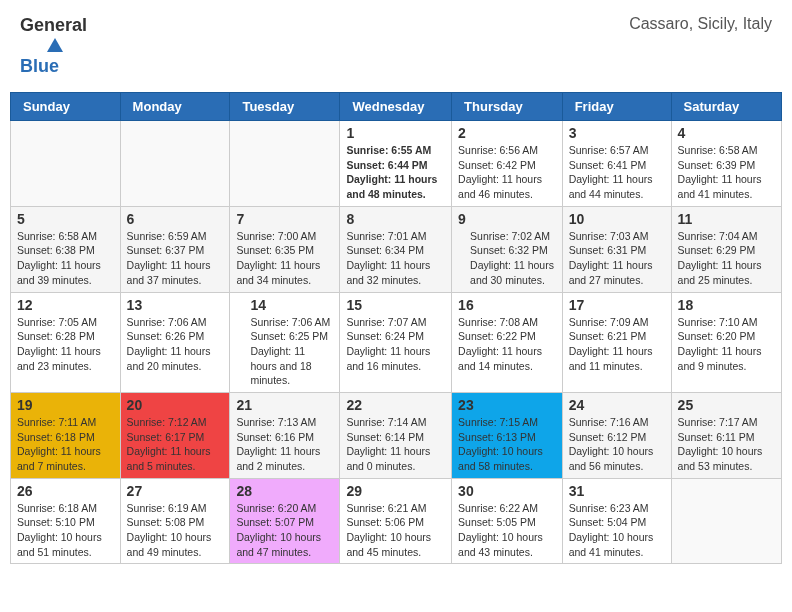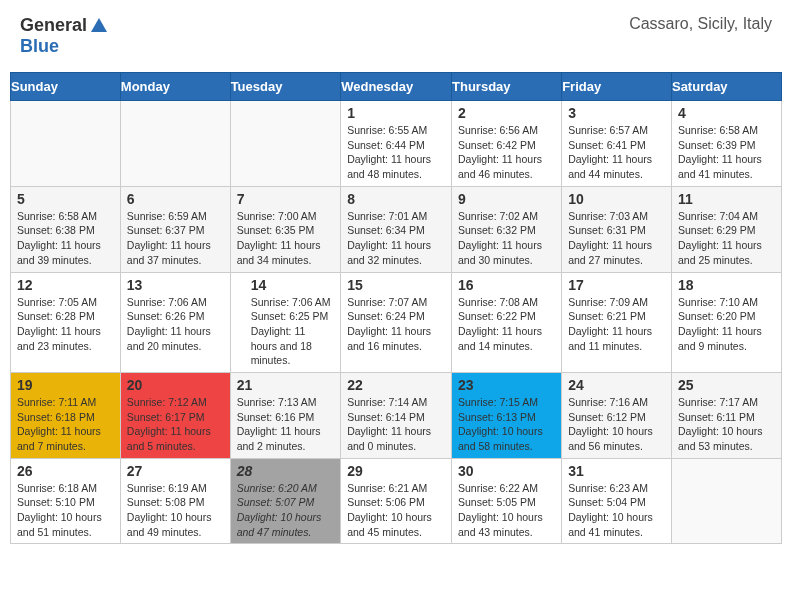--- a/index.html
+++ b/index.html
@@ -28,20 +28,21 @@
       color: #333;
     }
     .logo-blue {
       font-size: 18px;
       font-weight: bold;
       color: #2a6db5;
     }
     .logo-top {
       display: flex;
       align-items: center;
+      flex-direction: column;
     }
     .title-section {
       text-align: right;
     }
     .month-title {
       font-size: 36px;
       font-weight: bold;
       color: #333;
       line-height: 1.1;
     }
@@ -51,21 +52,21 @@
     }
     .calendar {
       width: 100%;
       border-collapse: collapse;
       border: 1px solid #ccc;
     }
     .calendar th {
       background-color: #2a6db5;
       color: white;
       text-align: left;
-      padding: 6px 0;
+      padding: 6px 12px;
       font-size: 13px;
       font-weight: bold;
       border: 1px solid #1a5a9a;
     }
     .calendar td {
       border: 1px solid #ccc;
       vertical-align: top;
       padding: 4px 6px;
       width: 113px;
       min-height: 80px;
@@ -118,21 +119,21 @@
       <th>Saturday</th>
     </tr>
   </thead>
   <tbody id="calendar-body">
   <tr>
         <td class="empty" style="background: rgb(249, 249, 249);"></td>
         <td class="empty" style="background: rgb(249, 249, 249);"></td>
         <td class="empty" style="background: rgb(249, 249, 249);"></td>
         <td style="background: rgb(255, 255, 255);">
           <span class="day-number">1</span>
-          <div class="day-info" style="white-space: pre-line;">Sunrise: 6:55 AM
+          <div class="day-info" style="white-space: pre-line; font-weight: bold;">Sunrise: 6:55 AM
 Sunset: 6:44 PM
 Daylight: 11 hours and 48 minutes.</div>
         </td>
         <td style="background: rgb(255, 255, 255);">
           <span class="day-number">2</span>
           <div class="day-info" style="white-space: pre-line;">Sunrise: 6:56 AM
 Sunset: 6:42 PM
 Daylight: 11 hours and 46 minutes.</div>
         </td>
         <td style="background: rgb(255, 255, 255);">
@@ -168,21 +169,21 @@
 Daylight: 11 hours and 34 minutes.</div>
         </td>
         <td style="background: rgb(245, 245, 245);">
           <span class="day-number">8</span>
           <div class="day-info" style="white-space: pre-line;">Sunrise: 7:01 AM
 Sunset: 6:34 PM
 Daylight: 11 hours and 32 minutes.</div>
         </td>
         <td style="background: rgb(245, 245, 245);">
           <span class="day-number">9</span>
-          <div class="day-info" style="white-space: pre-line;">Sunrise: 7:02 AM
+          <div class="day-info" style="white-space: pre-line; margin-left: 12px;">Sunrise: 7:02 AM
 Sunset: 6:32 PM
 Daylight: 11 hours and 30 minutes.</div>
         </td>
         <td style="background: rgb(245, 245, 245);">
           <span class="day-number">10</span>
           <div class="day-info" style="white-space: pre-line;">Sunrise: 7:03 AM
 Sunset: 6:31 PM
 Daylight: 11 hours and 27 minutes.</div>
         </td>
         <td style="background: rgb(245, 245, 245);">
@@ -286,21 +287,21 @@
           <div class="day-info" style="white-space: pre-line;">Sunrise: 6:18 AM
 Sunset: 5:10 PM
 Daylight: 10 hours and 51 minutes.</div>
         </td>
         <td style="background: rgb(255, 255, 255);">
           <span class="day-number">27</span>
           <div class="day-info" style="white-space: pre-line;">Sunrise: 6:19 AM
 Sunset: 5:08 PM
 Daylight: 10 hours and 49 minutes.</div>
         </td>
-        <td style="background: #a3a3a3; font-style: italic;">
+        <td style="background: #f0abfc;">
           <span class="day-number">28</span>
           <div class="day-info" style="white-space: pre-line;">Sunrise: 6:20 AM
 Sunset: 5:07 PM
 Daylight: 10 hours and 47 minutes.</div>
         </td>
         <td style="background: rgb(255, 255, 255);">
           <span class="day-number">29</span>
           <div class="day-info" style="white-space: pre-line;">Sunrise: 6:21 AM
 Sunset: 5:06 PM
 Daylight: 10 hours and 45 minutes.</div>

